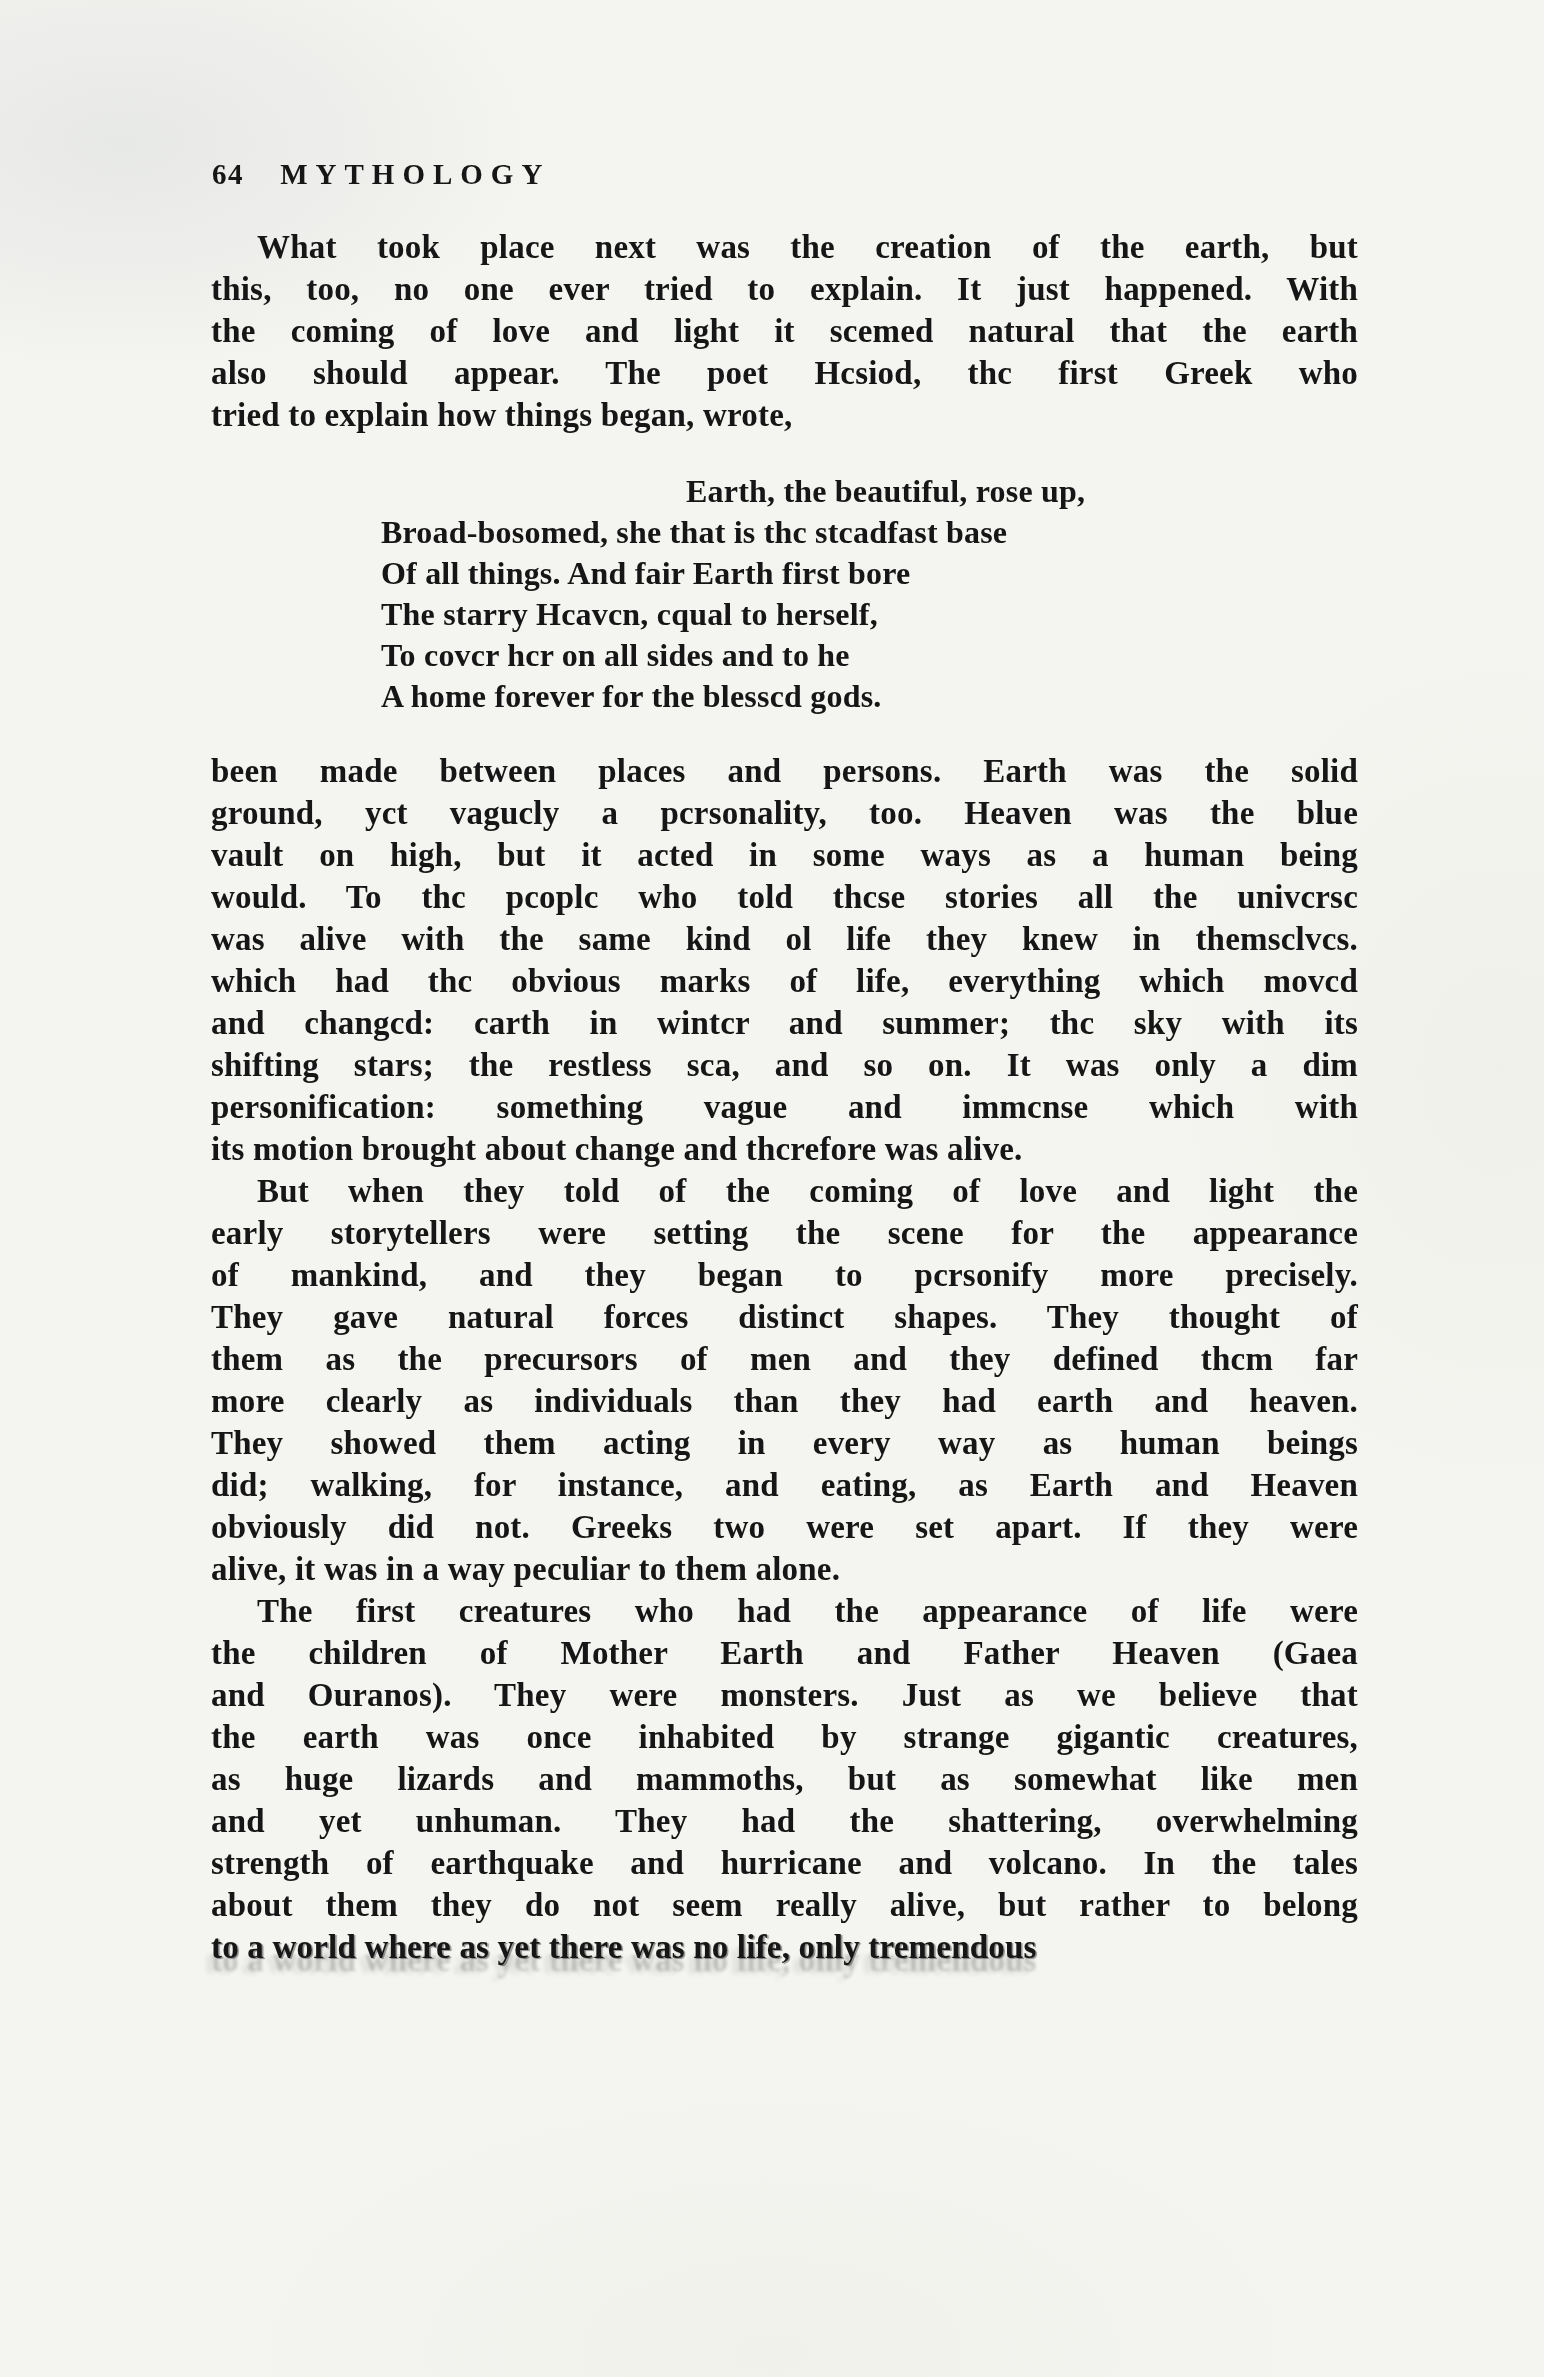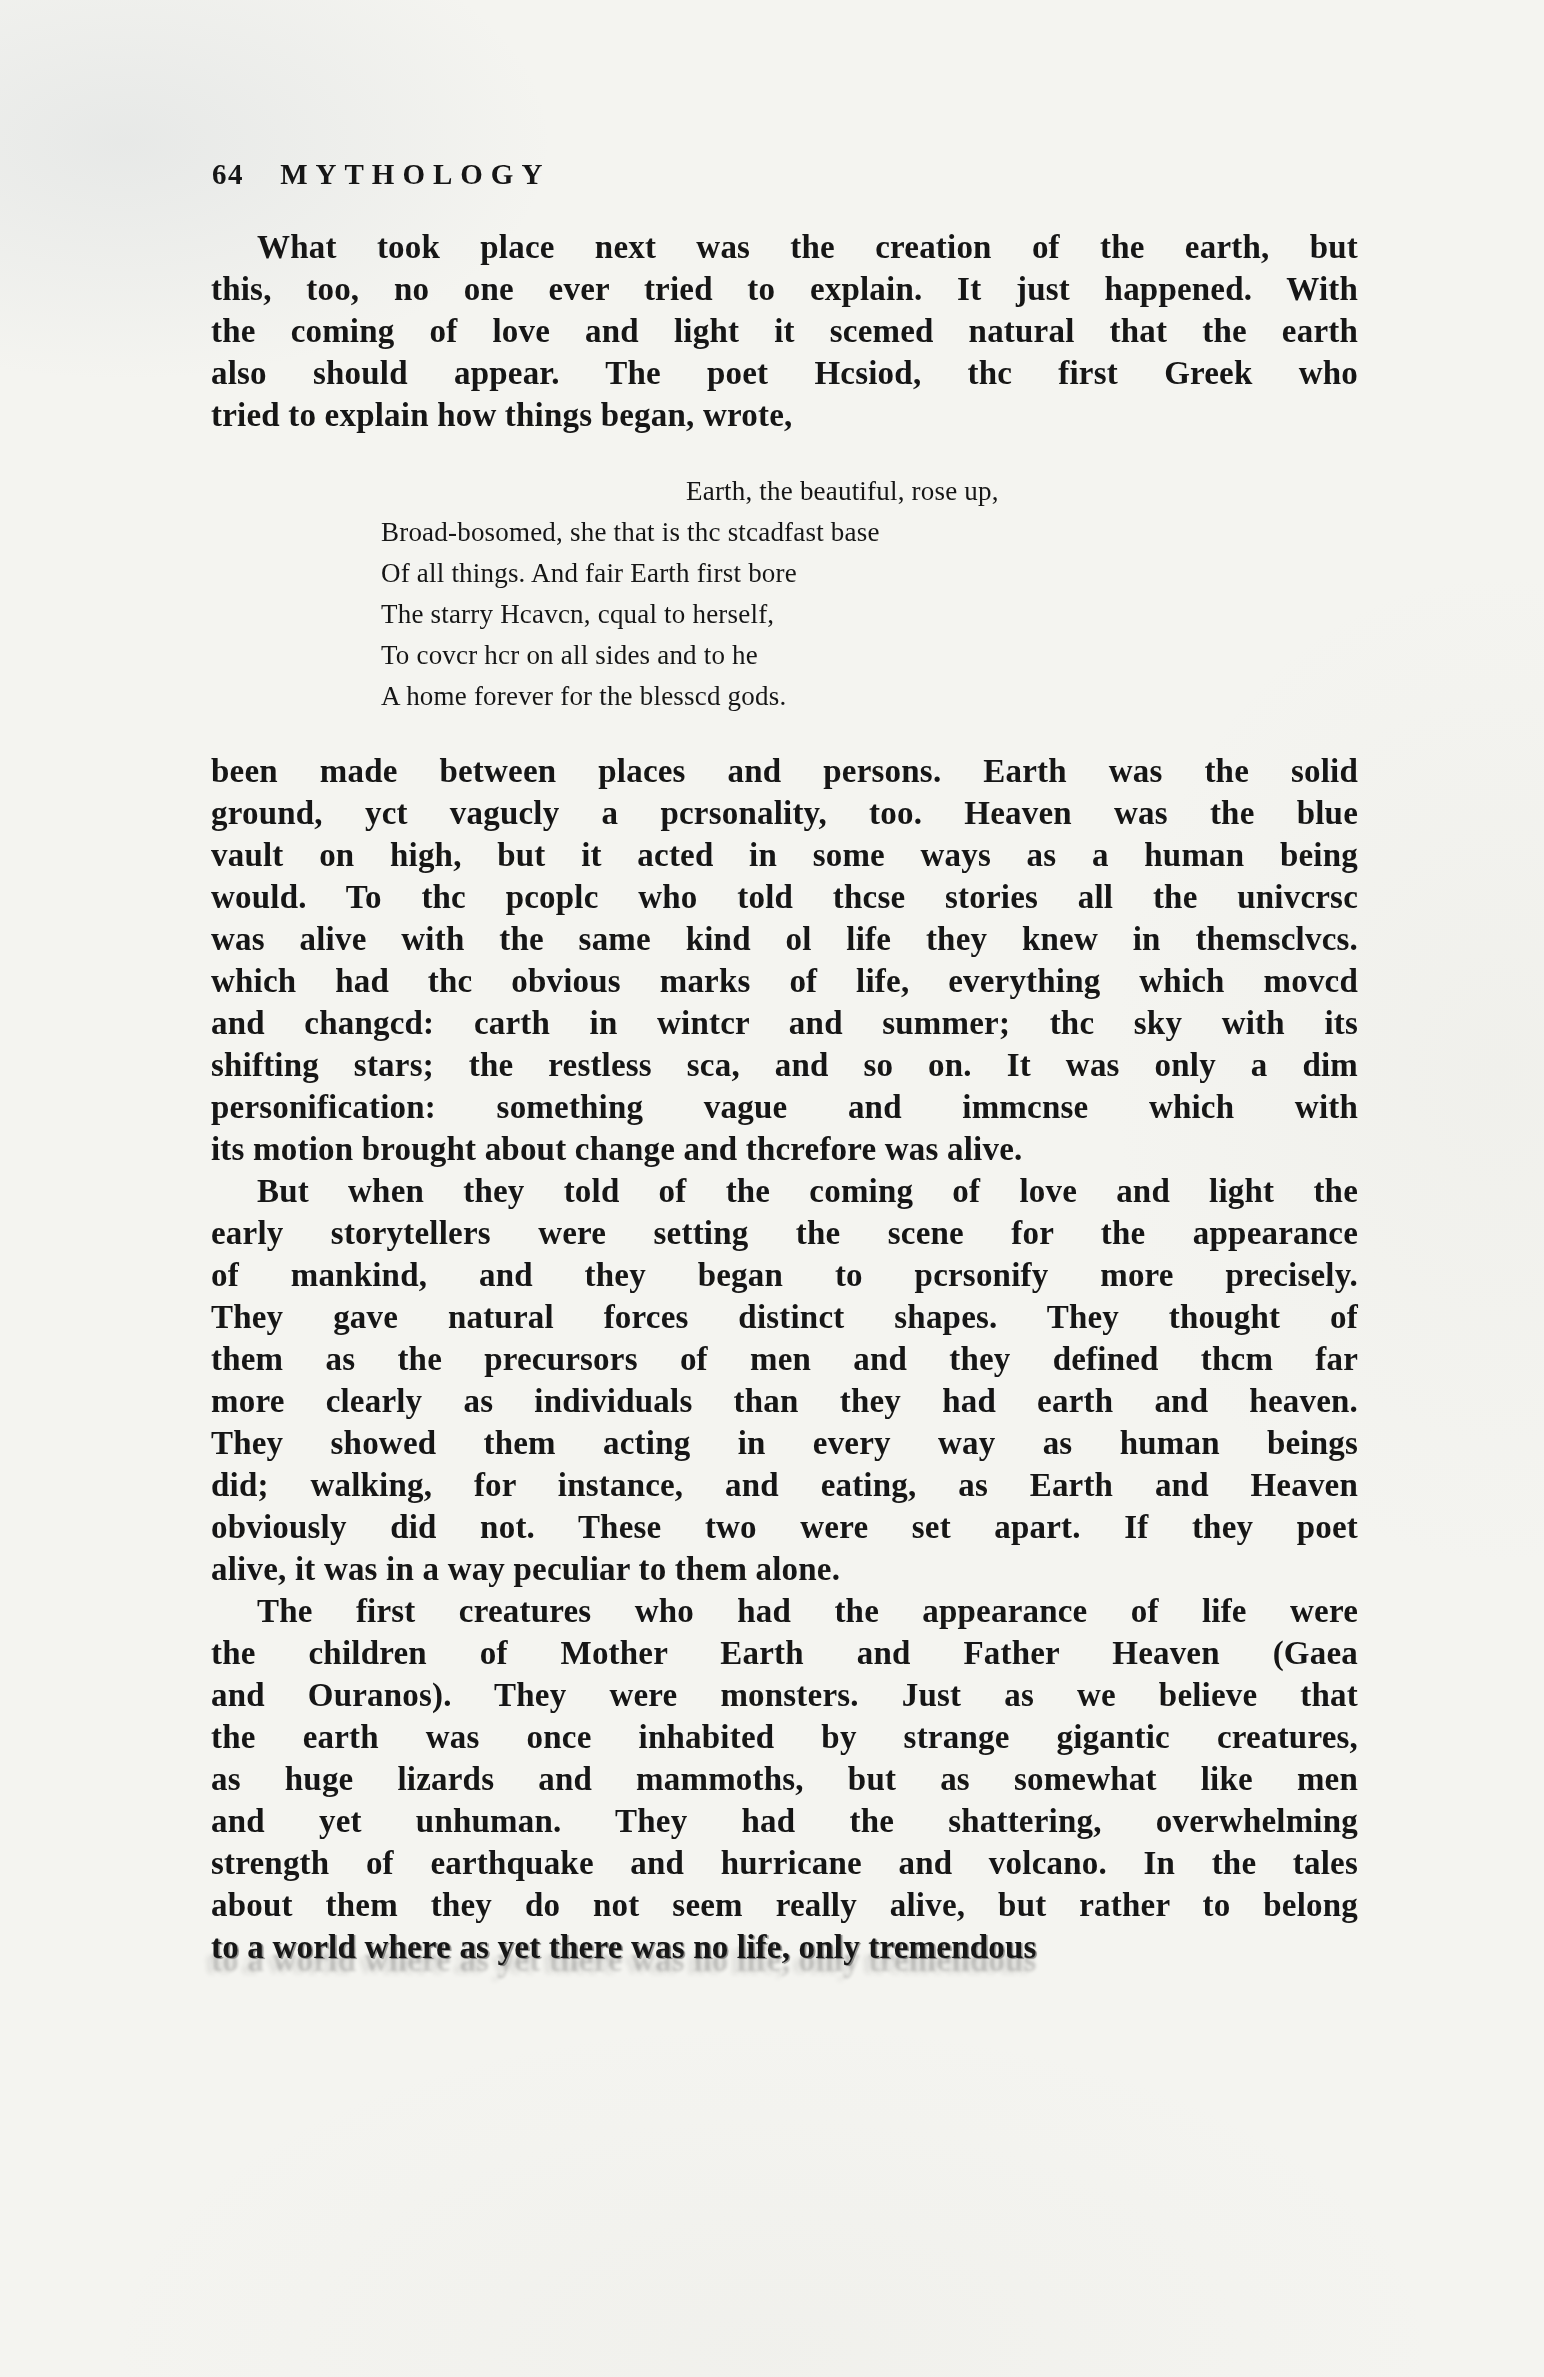--- a/index.html
+++ b/index.html
@@ -59,22 +59,22 @@
     text-align: left;
     text-align-last: left;
   }
   .pline.indent {
     text-indent: 46px;
   }
   .verse {
     margin: 35px 0 33px 0;
   }
   .vline {
-    font-size: 27px;
-    font-weight: 400;
+    font-size: 32px;
+    font-weight: 700;
     line-height: 41px;
     height: 41px;
     letter-spacing: 0.2px;
     margin-left: 170px;
     text-align: left;
     white-space: nowrap;
   }
   .vline.vfirst {
     margin-left: 475px;
   }
@@ -122,21 +122,21 @@
       </div>
       <div class="para">
         <div class="pline indent">But when they told of the coming of love and light the</div>
         <div class="pline">early storytellers were setting the scene for the appearance</div>
         <div class="pline">of mankind, and they began to pcrsonify more precisely.</div>
         <div class="pline">They gave natural forces distinct shapes. They thought of</div>
         <div class="pline">them as the precursors of men and they defined thcm far</div>
         <div class="pline">more clearly as individuals than they had earth and heaven.</div>
         <div class="pline">They showed them acting in every way as human beings</div>
         <div class="pline">did; walking, for instance, and eating, as Earth and Heaven</div>
-        <div class="pline">obviously did not. These two were set apart. If they poet</div>
+        <div class="pline">obviously did not. Greeks two were set apart. If they were</div>
         <div class="pline plast">alive, it was in a way peculiar to them alone.</div>
       </div>
       <div class="para">
         <div class="pline indent">The first creatures who had the appearance of life were</div>
         <div class="pline">the children of Mother Earth and Father Heaven (Gaea</div>
         <div class="pline">and Ouranos). They were monsters. Just as we believe that</div>
         <div class="pline">the earth was once inhabited by strange gigantic creatures,</div>
         <div class="pline">as huge lizards and mammoths, but as somewhat like men</div>
         <div class="pline">and yet unhuman. They had the shattering, overwhelming</div>
         <div class="pline">strength of earthquake and hurricane and volcano. In the tales</div>

